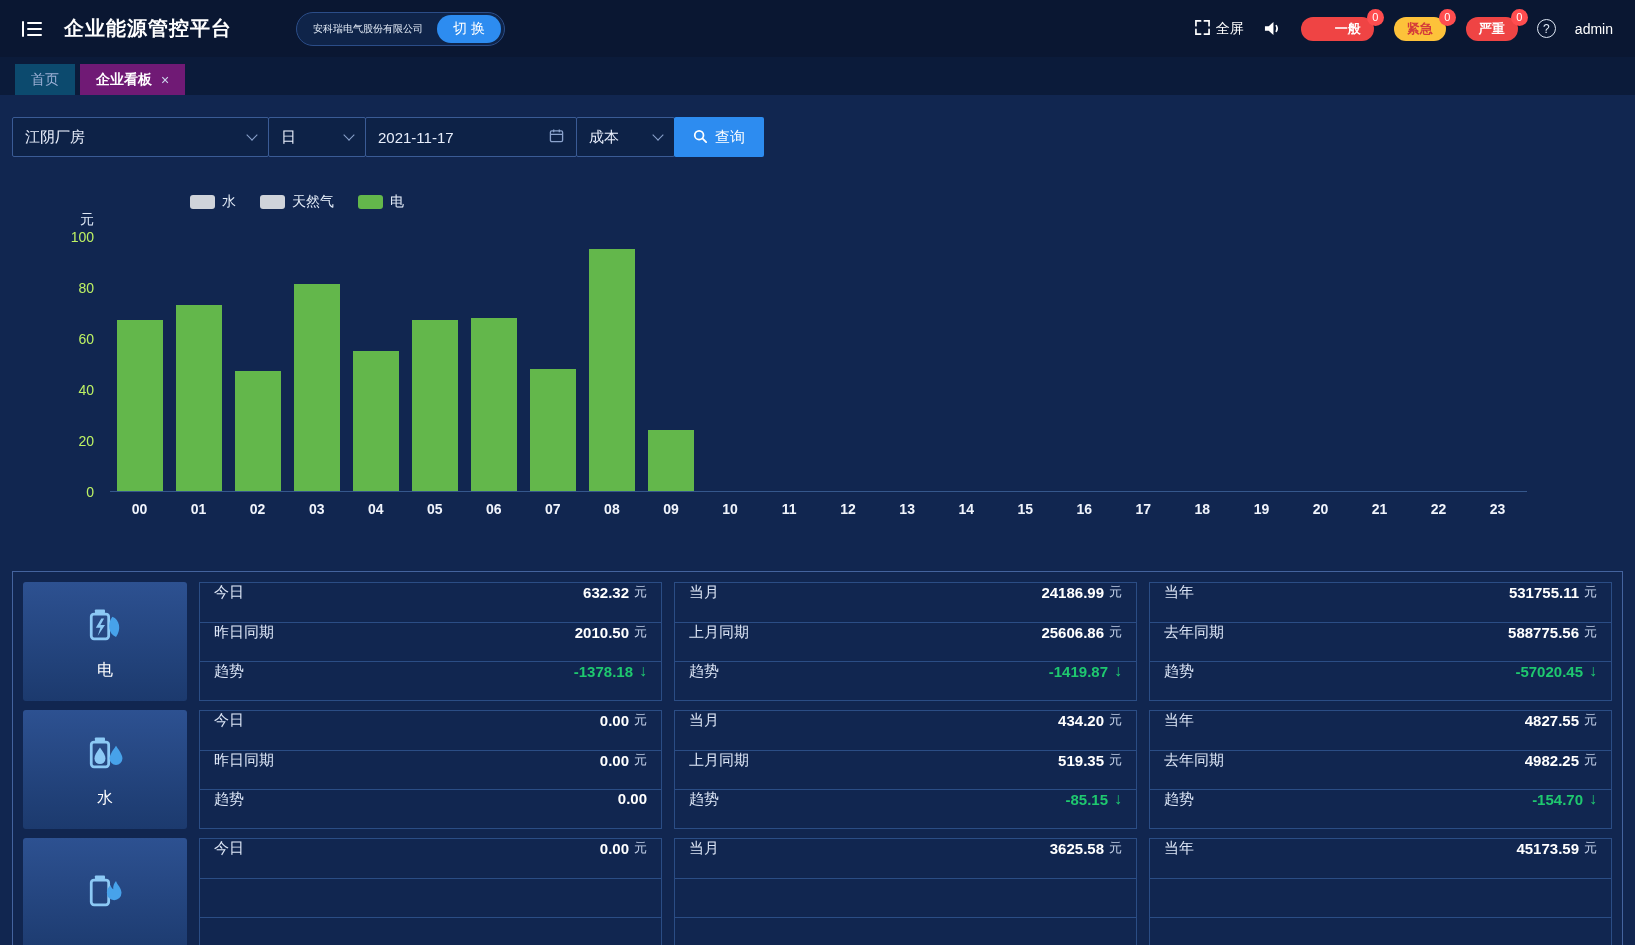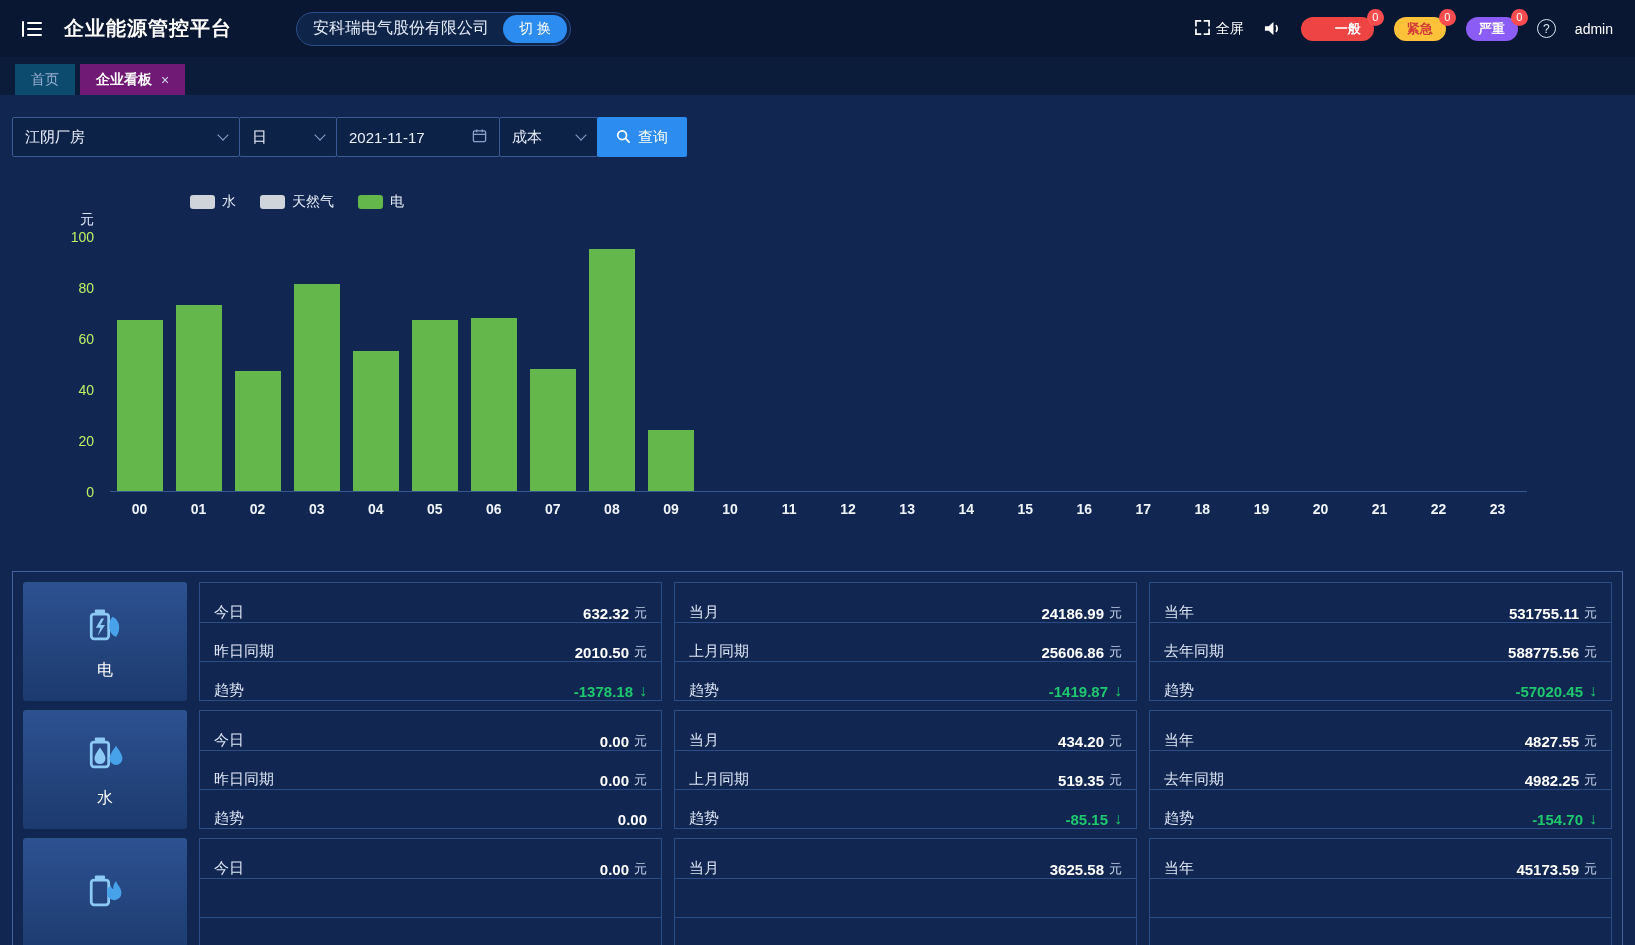--- a/index.html
+++ b/index.html
@@ -7,38 +7,38 @@
   body {
     background: #112650;
     color: #e8eefb;
     font-family: "Liberation Sans", "DejaVu Sans", sans-serif;
   }
   
   .header { height: 57px; background: #0a1732; display: flex; align-items: center; padding: 0 22px; }
   .hamburger { display: flex; align-items: center; cursor: pointer; }
   .h-title { font-size: 20px; font-weight: 700; margin-left: 22px; letter-spacing: 1px; color: #fff; }
   .company { margin-left: 64px; display: flex; align-items: center; background: #0f2449; border: 1px solid #2b4d88; border-radius: 17px; height: 34px; padding: 0 3px 0 16px; }
-  .company-name { font-size: 16px; color: #e6eef9; }
+  .company-name { font-size: 10px; color: #e6eef9; }
   .switch-btn { margin-left: 14px; background: #2d8cf0; border: none; color: #fff; font-size: 14px; height: 28px; padding: 0 16px; border-radius: 14px; cursor: pointer; font-family: inherit; }
   .h-right { margin-left: auto; display: flex; align-items: center; gap: 19px; }
   .h-item { display: flex; align-items: center; gap: 6px; font-size: 14px; color: #fff; cursor: pointer; }
   .alarms { display: flex; gap: 20px; }
   .alarm-btn { position: relative; font-size: 13px; padding: 3px 13px; border-radius: 12px; cursor: pointer; font-weight: 700; }
   .badge { position: absolute; top: -8px; right: -10px; min-width: 17px; height: 17px; border-radius: 9px; color: #fff; font-size: 11px; font-weight: 400; display: flex; align-items: center; justify-content: center; padding: 0 4px; }
   .help-circle { width: 19px; height: 19px; border: 1.5px solid #dfe8f5; border-radius: 50%; display: flex; align-items: center; justify-content: center; font-size: 12px; color: #dfe8f5; cursor: pointer; }
   
   .tabstrip { height: 38px; background: #0b1b3a; display: flex; align-items: flex-end; padding: 0 15px; gap: 5px; }
   .tab { height: 31px; padding: 0 16px; display: flex; align-items: center; font-size: 14px; background: #0c4a6e; color: #9db1d6; cursor: pointer; }
   .tab.active { background: #701a75; color: #fff; font-weight: 700; }
   .tab-close { margin-left: 9px; font-weight: 400; color: #cdd9ee; font-size: 14px; cursor: pointer; }
   
   .filters { display: flex; margin: 22px 0 0 12px; }
   .fselect { height: 40px; background: #0d2247; border: 1px solid #3a5b95; border-radius: 2px; display: flex; align-items: center; justify-content: space-between; padding: 0 12px; font-size: 15px; margin-left: -1px; cursor: pointer; color: #e8eefb; }
   .fselect:first-child { margin-left: 0; }
-  .w1 { width: 228px; text-align: right; } .w2 { width: 98px; } .w3 { width: 164px; } .w4 { width: 99px; }
+  .w1 { width: 257px; text-align: right; } .w2 { width: 98px; } .w3 { width: 212px; } .w4 { width: 99px; }
   .chev { width: 8px; height: 8px; border-right: 1.5px solid #8aa2cc; border-bottom: 1.5px solid #8aa2cc; transform: rotate(45deg); margin-top: -4px; }
   .query-btn { height: 40px; background: #2d8cf0; color: #fff; border: none; border-radius: 2px; display: flex; align-items: center; gap: 8px; font-size: 15px; padding: 0 19px; margin-left: -1px; cursor: pointer; font-family: inherit; }
   
   .chart-panel { margin-top: 14px; }
   .legend { display: flex; gap: 24px; margin-left: 190px; padding-top: 22px; }
   .legend-item { display: flex; align-items: center; gap: 7px; font-size: 14px; cursor: pointer; color: #e6eef9; }
   .legend-swatch { width: 25px; height: 14px; border-radius: 3px; display: inline-block; }
   .chart-body { display: flex; margin-top: 26px; }
   .y-col { width: 110px; position: relative; height: 255px; flex: none; }
   .y-unit { position: absolute; right: 16px; top: -26px; font-size: 14px; color: #dfe8f5; }
@@ -49,21 +49,21 @@
   .bar { width: 46px; }
   .x-axis { display: flex; margin-top: 9px; }
   .xlabel { flex: 1; text-align: center; font-size: 14px; font-weight: 700; color: #f0f4fc; }
   
   .stats-panel { margin: 54px 12px 0; border: 1px solid #44639e; padding: 10px; display: flex; flex-direction: column; gap: 9px; }
   .stat-row { display: flex; gap: 12px; }
   .icon-card { width: 164px; flex: none; background: linear-gradient(180deg, #2d5191, #1c3a6e); border-radius: 3px; display: flex; flex-direction: column; align-items: center; justify-content: center; gap: 9px; }
   .card-label { font-size: 16px; color: #fff; }
   .groups { flex: 1; display: flex; gap: 12px; }
   .group { flex: 1; display: flex; flex-direction: column; border: 1px solid #2b4d85; }
-  .line { height: 39px; flex: none; display: flex; align-items: flex-end; justify-content: space-between; padding: 0 14px; border-top: 1px solid #2b4d85; }
+  .line { height: 39px; flex: none; display: flex; align-items: flex-start; justify-content: space-between; padding: 0 14px; border-top: 1px solid #2b4d85; }
   .line:first-child { border-top: none; }
   .lab { font-size: 15px; color: #dde6f6; }
   .valwrap { display: flex; align-items: center; }
   .val { font-size: 15px; font-weight: 700; color: #fff; }
   .val.green { color: #1fc86f; }
   .unit { font-size: 13px; color: #c3d0e8; margin-left: 5px; }
   .arrow { color: #1fc86f; font-weight: 700; font-size: 16px; margin-left: 6px; }
 </style>
 </head>
 <body>
@@ -96,21 +96,21 @@
     </div>
     <span class="h-item">
       <svg width="19" height="17" viewBox="0 0 20 18">
         <path d="M2 6.5 h4 l5 -4.5 v14 l-5 -4.5 H2 z" fill="#ffffff"></path>
         <path d="M14 6 a5.5 5.5 0 0 1 0 6" stroke="#ffffff" stroke-width="1.7" fill="none" stroke-linecap="round"></path>
       </svg>
     </span>
     <div class="alarms">
         <div class="alarm-btn" style="background: #ef4444; color: rgb(255, 255, 255); padding-left: 34px;"><span>一般</span><span class="badge" style="background: rgb(255, 77, 79);">0</span></div>
         <div class="alarm-btn" style="background: rgb(253, 194, 58); color: rgb(212, 58, 58);"><span>紧急</span><span class="badge" style="background: rgb(255, 77, 79);">0</span></div>
-        <div class="alarm-btn" style="background: #8b5cf6; color: rgb(255, 255, 255);"><span>严重</span><span class="badge" style="background: rgb(255, 77, 79);">0</span></div>
+        <div class="alarm-btn" style="background: #ef4444; color: rgb(255, 255, 255);"><span>严重</span><span class="badge" style="background: rgb(255, 77, 79);">0</span></div>
       </div>
     <span class="help-circle">?</span>
     <span class="h-item">admin</span>
   </div>
 </header>
 
 <nav class="tabstrip">
     <div class="tab">
       <span class="tab-label">首页</span>
     </div>

